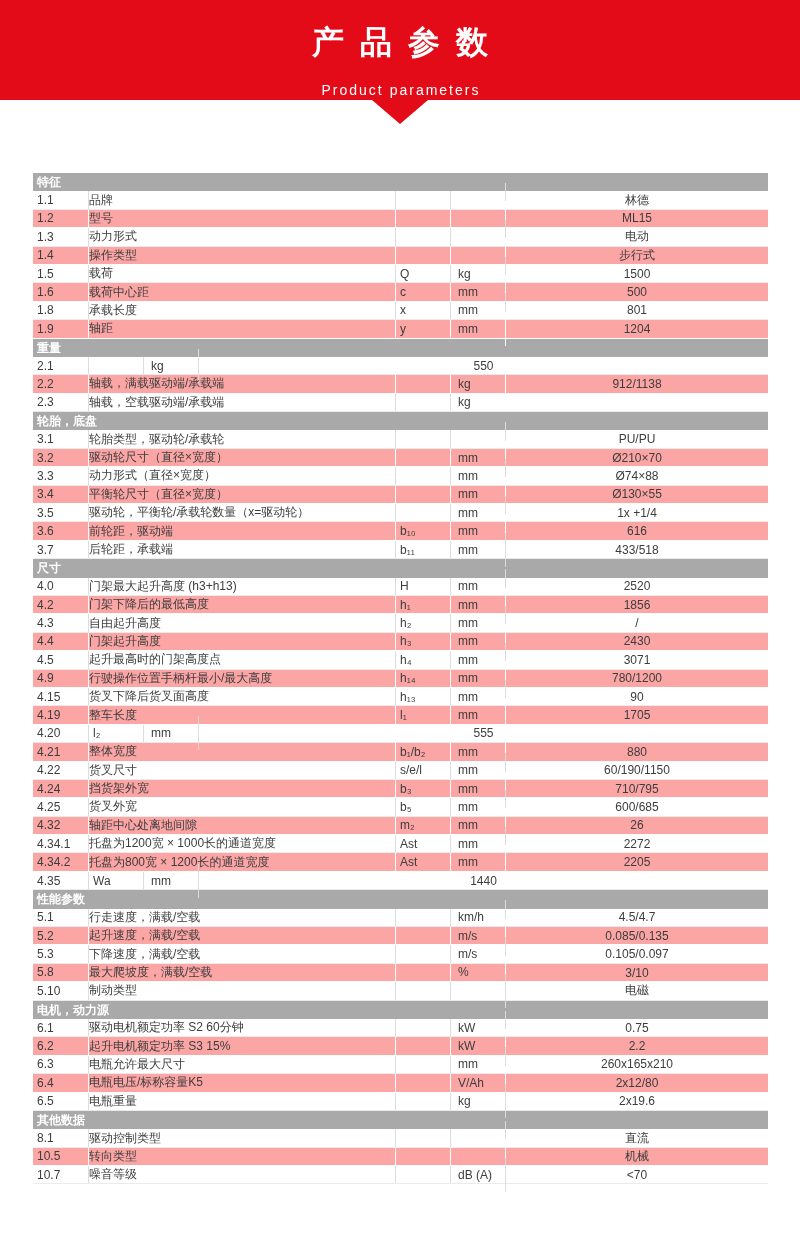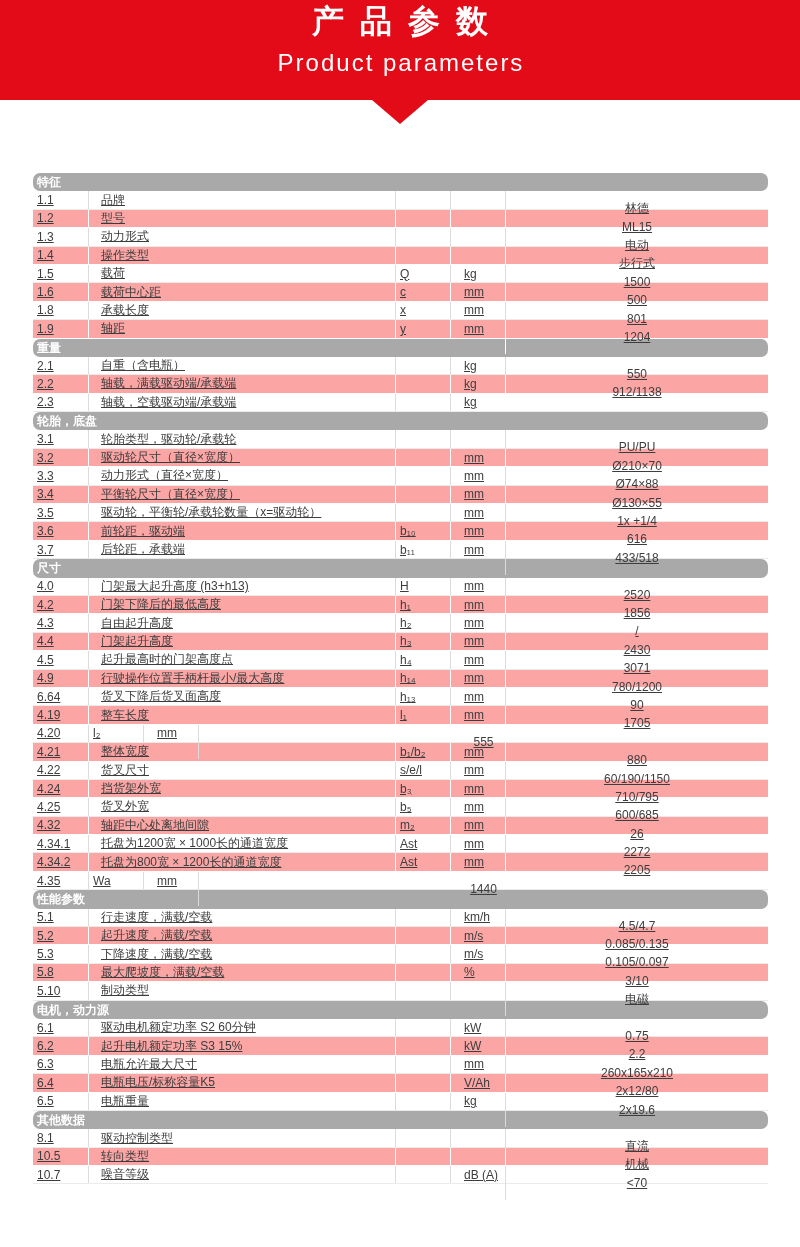--- a/index.html
+++ b/index.html
@@ -7,53 +7,53 @@
     width:800px; height:1247px; background:#ffffff;
     font-family:"Liberation Sans", sans-serif;
     -webkit-font-smoothing:antialiased;
   }
   
   .banner {
     position:relative; width:800px; height:100px;
     background:#e30b17; text-align:center;
   }
   .banner-title {
-    color:#ffffff;
+    padding-top:21px; color:#ffffff;
     font-size:32px; font-weight:bold;
     letter-spacing:16px; text-indent:16px;
   }
   .banner-sub {
-    margin-top:5px; color:#ffffff;
-    font-size:24px; letter-spacing:2px; text-indent:2px;
+    margin-top:17px; color:#ffffff;
+    font-size:14px; letter-spacing:2px; text-indent:2px;
   }
   .banner-notch {
     position:absolute; top:100px; left:50%; margin-left:-28px;
     width:0; height:0;
     border-left:28px solid transparent;
     border-right:28px solid transparent;
     border-top:24px solid #e30b17;
   }
   
   .table-wrap { margin:73px 0 0 33px; width:735px; }
   .sec-h {
     box-sizing:border-box; height:18.4px; line-height:18.4px;
     background:#a9a9a9; color:#ffffff;
-    font-size:12px; font-weight:bold; padding-left:4px;border-radius:7px;
+    font-size:12px; font-weight:bold; padding-left:4px;
   }
   .t-row {
-    box-sizing:border-box; display:flex; align-items:flex-start;
-    height:18.4px; font-size:12px; color:#3d3d3d;text-decoration:underline;
+    box-sizing:border-box; display:flex; align-items:center;
+    height:18.4px; font-size:12px; color:#3d3d3d;
   }
   .t-row.w { background:#ffffff; border-bottom:1px solid #ebebeb; }
   .t-row.g { background:#fca5a5; border-bottom:1px solid #ffffff; }
   .c { box-sizing:border-box; height:100%; display:flex; align-items:center; overflow:hidden; white-space:nowrap; }
   .c.code  { width:55px;  padding-left:4px; }
-  .c.label { width:307px; padding-left:12px; }
+  .c.label { width:307px; }
   .c.sym   { width:55px;  padding-left:4px; }
-  .c.unit  { width:55px;  padding-left:13px; }
+  .c.unit  { width:55px;  padding-left:7px; }
   .c.val   { flex:1; justify-content:center; padding:17px; }
   .t-row.w .c + .c { border-left:1px solid #dcdcdc; }
   .t-row.g .c + .c { border-left:1px solid #ffffff; }
 </style>
 </head>
 <body>
 
 <header class="banner">
   <div class="banner-title">产品参数</div>
   <div class="banner-sub">Product parameters</div>
@@ -128,21 +128,20 @@
     <div class="c val">1204</div>
   </div>
 </div>
   </section>
 
   <section class="t-section">
     <div class="sec-h">重量</div>
     <div class="t-rows">
   <div class="t-row w">
     <div class="c code">2.1</div>
-    <div class="c label">自重（含电瓶）</div>
     <div class="c sym"></div>
     <div class="c unit">kg</div>
     <div class="c val">550</div>
   </div>
 
   <div class="t-row g">
     <div class="c code">2.2</div>
     <div class="c label">轴载，满载驱动端/承载端</div>
     <div class="c sym"></div>
     <div class="c unit">kg</div>
@@ -264,21 +263,21 @@
 
   <div class="t-row g">
     <div class="c code">4.9</div>
     <div class="c label">行驶操作位置手柄杆最小/最大高度</div>
     <div class="c sym">h₁₄</div>
     <div class="c unit">mm</div>
     <div class="c val">780/1200</div>
   </div>
 
   <div class="t-row w">
-    <div class="c code">6.64</div>
+    <div class="c code">4.15</div>
     <div class="c label">货叉下降后货叉面高度</div>
     <div class="c sym">h₁₃</div>
     <div class="c unit">mm</div>
     <div class="c val">90</div>
   </div>
 
   <div class="t-row g">
     <div class="c code">4.19</div>
     <div class="c label">整车长度</div>
     <div class="c sym">l₁</div>

